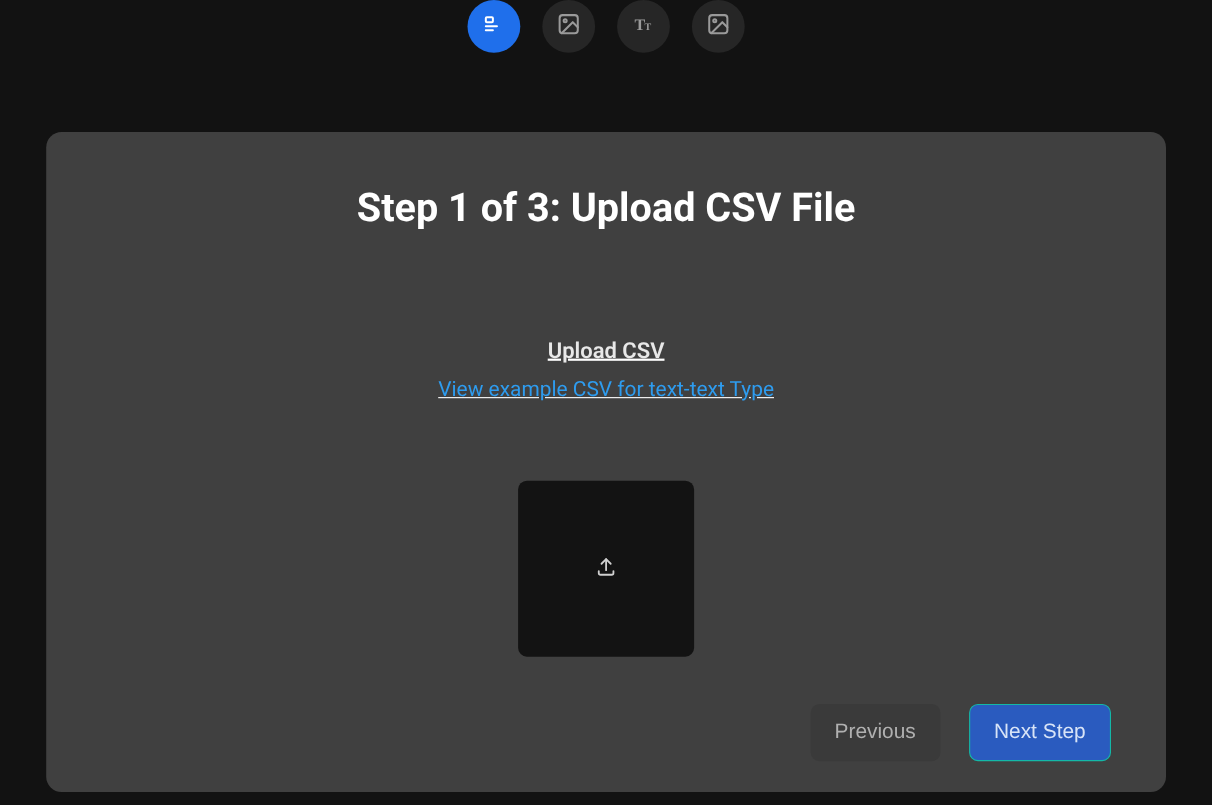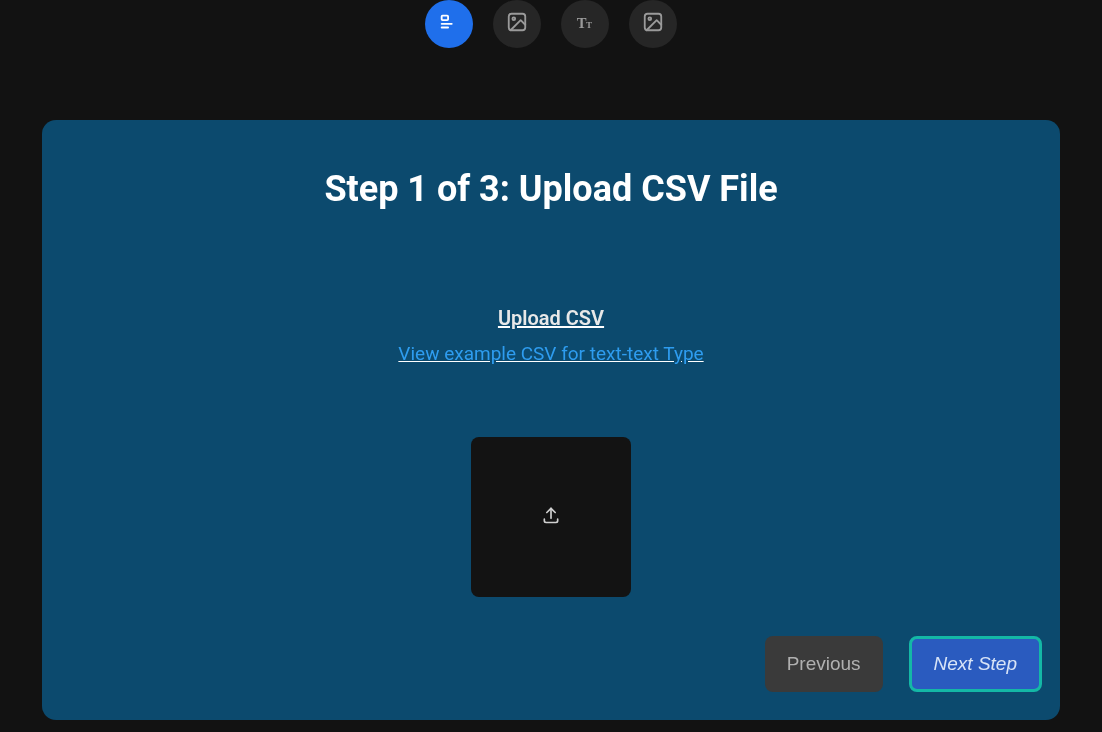--- a/index.html
+++ b/index.html
@@ -40,21 +40,21 @@
       background-color: #1f6feb;
     }
     
     .tab-button svg {
       width: 22px;
       height: 22px;
     }
     
     .card {
       margin: 0 42px;
-      background-color: #0c4a6e;
+      background-color: #404040;
       border-radius: 14px;
       padding: 48px 40px 40px 40px;
       height: 600px;
       position: relative;
     }
     
     .step-title {
       text-align: center;
       font-size: 36px;
       font-weight: 700;
@@ -97,43 +97,42 @@
     
     .upload-box svg {
       width: 20px;
       height: 20px;
       stroke: #d0d0d0;
     }
     
     .button-row {
       position: absolute;
       bottom: 28px;
-      right: 18px;
+      right: 50px;
       display: flex;
       gap: 26px;
     }
     
     .btn {
       padding: 14px 22px;
       border-radius: 8px;
       font-size: 19px;
       cursor: pointer;
       border: none;
     }
     
     .btn-previous {
       background-color: #3a3a3a;
       color: #b0b0b0;
     }
     
     .btn-next {
       background-color: #2a5bbf;
       color: #d8e4f7;
-      border: 3px solid #14b8a6;
-      font-style: italic;
+      border: 1px solid #14b8a6;
     }
   </style>
 </head>
 <body>
 
 <div class="tab-bar">
   <div class="tab-button active">
     <span>
       <svg viewBox="0 0 24 24" fill="none" stroke="#ffffff" stroke-width="2" stroke-linecap="round">
         <rect x="4" y="5" width="7" height="5" rx="1"></rect>

